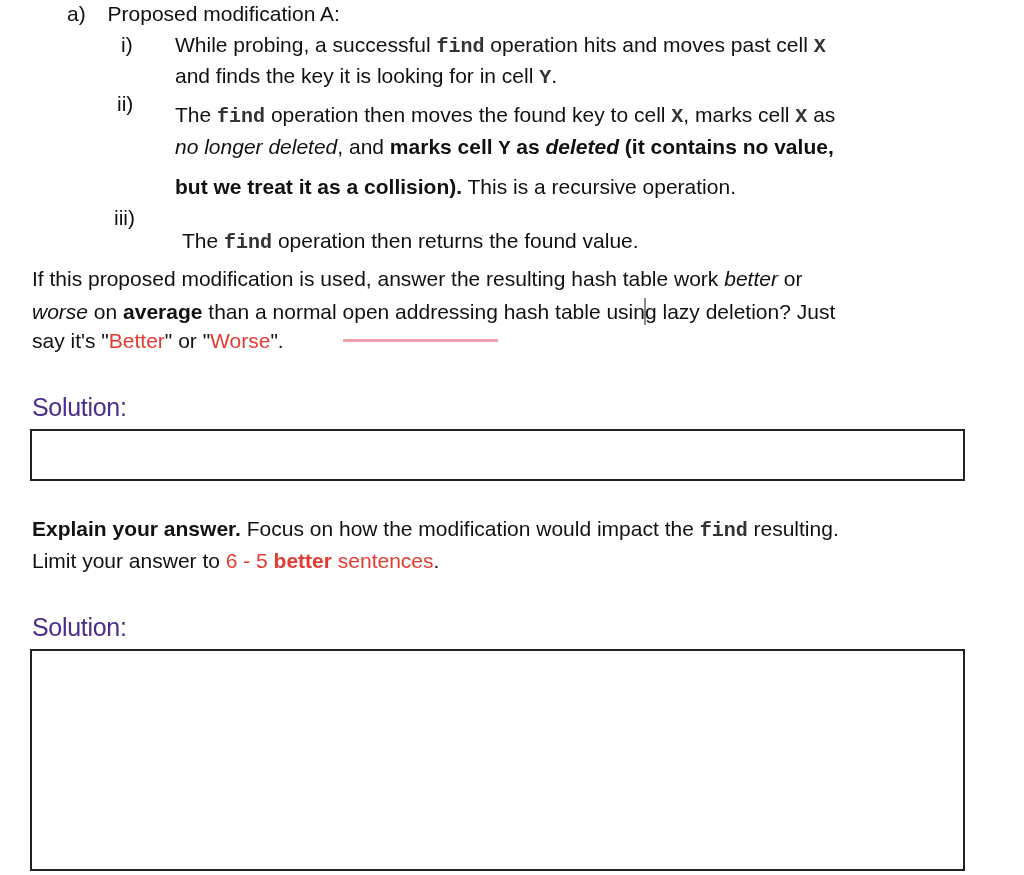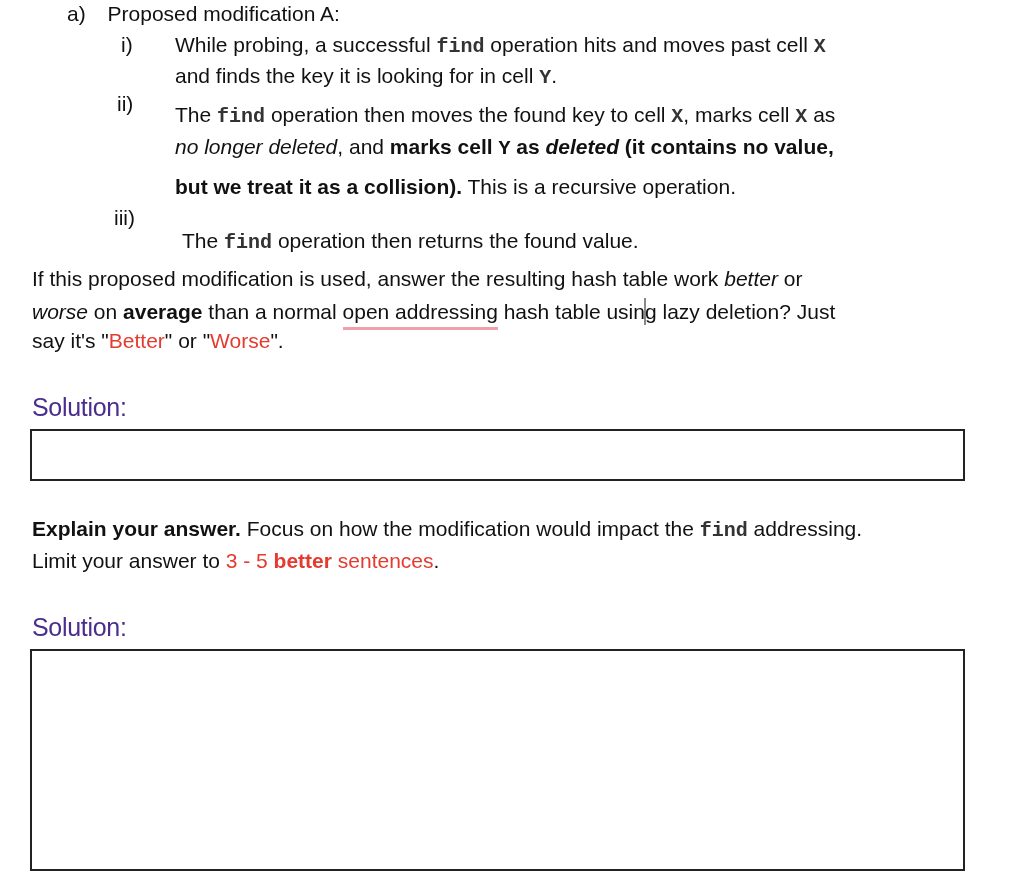--- a/index.html
+++ b/index.html
@@ -10,21 +10,21 @@
   .line { position:absolute; white-space:nowrap; line-height:24px; }
   .mono { font-family:"Liberation Mono", monospace; font-size:20px; color:#333;font-weight:bold; }
   .red { color:#e53a2f; }
   .b { font-weight:bold; }
   .i { font-style:italic; }
   .sol {
     position:absolute; color:#4a2d8c; font-weight:normal; font-size:25px;
     font-family:"Liberation Sans", sans-serif; letter-spacing:-0.3px;
   }
   .box { position:absolute; border:2px solid #222; background:#fff; box-sizing:border-box; }
-  .underline-pink { border-bottom:3px solid #f0a0ac; padding-bottom:4px; }
+  .underline-pink { border-bottom:3px solid #f0a0ac; padding-bottom:16px; }
   .cursor { display:inline-block; width:2px; height:27px; background:#888; vertical-align:-6px; margin-left:-1px; margin-right:-1px; }
   .num { position:absolute; white-space:nowrap; line-height:24px; }
 </style>
 </head>
 <body>
 
 <div class="line" style="left:67px;top:2px;">
   <span>a)</span>
   <span style="margin-left:16px">Proposed modification A:</span>
 </div>
@@ -60,20 +60,20 @@
   <span class="i">worse</span><span> on </span><span class="b">average</span><span> than a normal </span><span class="underline-pink">open addressing</span><span> hash table usin</span><span class="cursor"></span><span>g lazy deletion? Just</span>
 </div>
 <div class="line" style="left:32px;top:329px;">
   <span>say it's "</span><span class="red">Better</span><span>" or "</span><span class="red">Worse</span><span>".</span>
 </div>
 
 <div class="sol" style="left:32px;top:393px;">Solution:</div>
 <div class="box" style="left:30px;top:429px;width:935px;height:52px;"></div>
 
 <div class="line" style="left:32px;top:517px;">
-  <span class="b">Explain your answer.</span><span> Focus on how the modification would impact the </span><span class="mono">find</span><span> addressing.</span>
+  <span class="b">Explain your answer.</span><span> Focus on how the modification would impact the </span><span class="mono">find</span><span> resulting.</span>
 </div>
 <div class="line" style="left:32px;top:549px;">
-  <span>Limit your answer to </span><span class="red">3 - 5 </span><span class="red b">better</span><span class="red"> sentences</span><span>.</span>
+  <span>Limit your answer to </span><span class="red">6 - 5 </span><span class="red b">better</span><span class="red"> sentences</span><span>.</span>
 </div>
 
 <div class="sol" style="left:32px;top:613px;">Solution:</div>
 <div class="box" style="left:30px;top:649px;width:935px;height:222px;"></div>
 
 </body></html>

